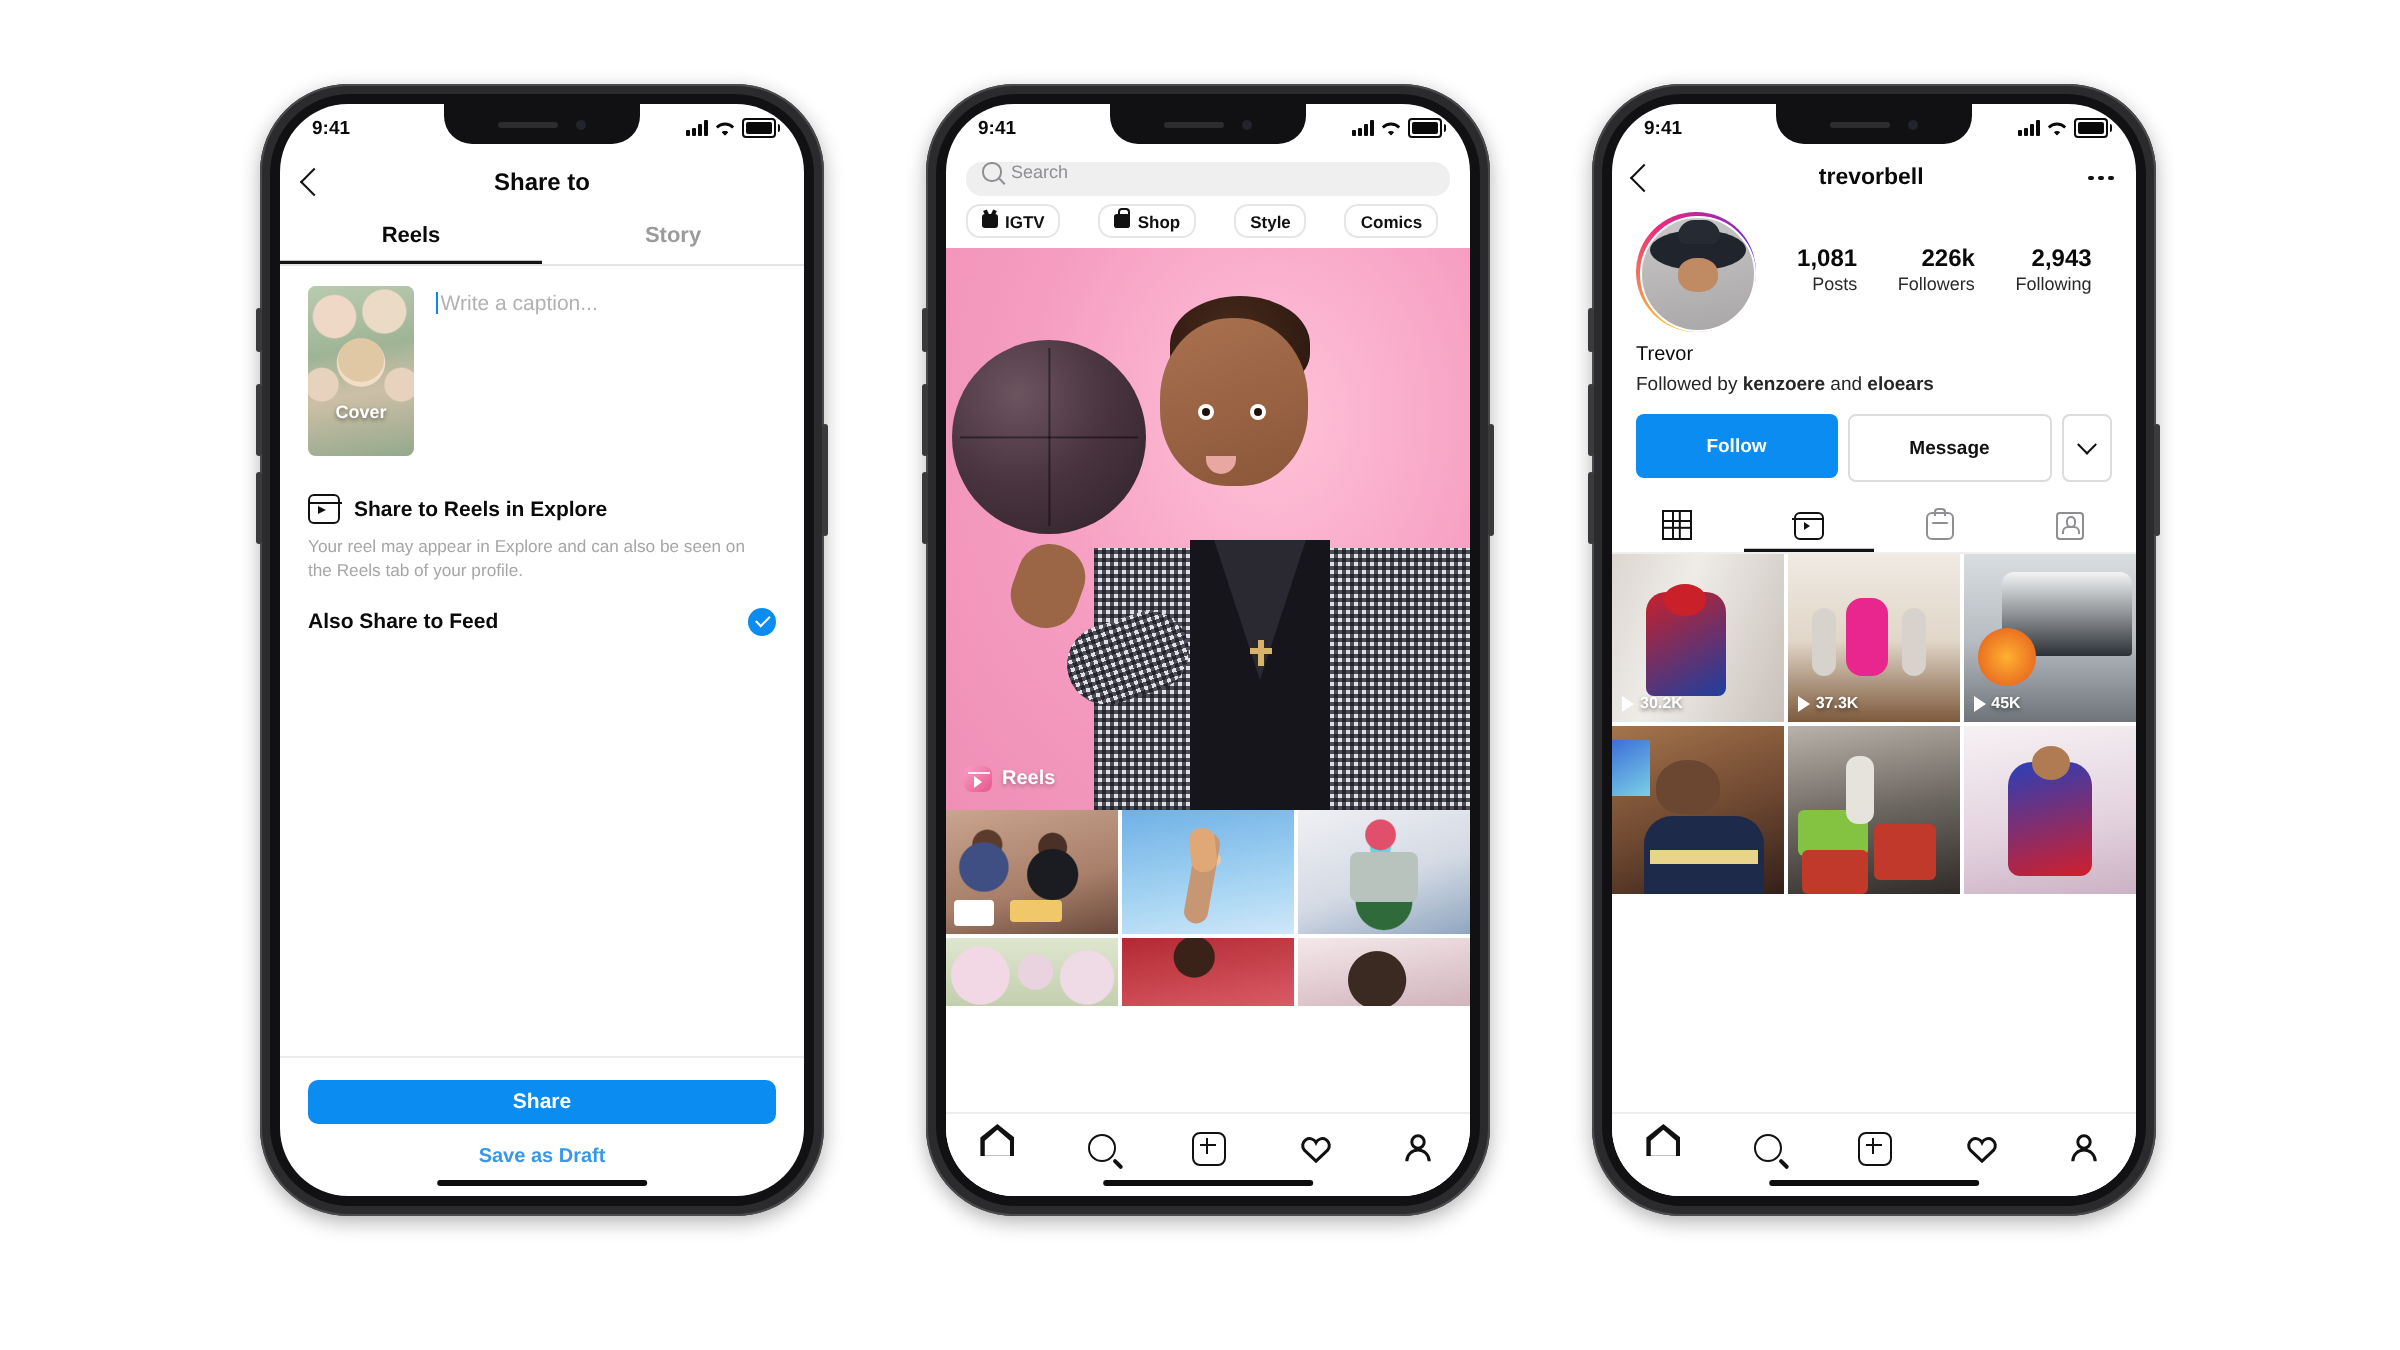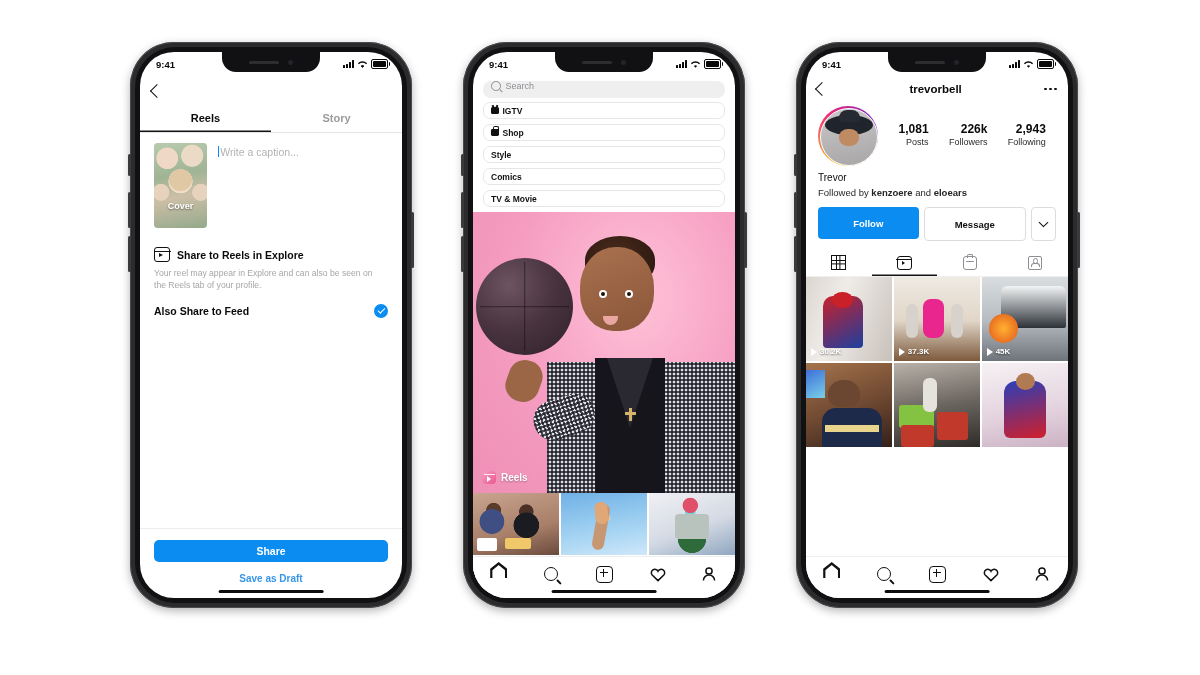--- a/index.html
+++ b/index.html
@@ -76,21 +76,21 @@
   .share-btn{height:22px;border-radius:5px;background:#0a8cf0;color:#fff;font-size:10.5px;font-weight:bold;
     display:flex;align-items:center;justify-content:center;}
   .draft-btn{text-align:center;font-size:10px;font-weight:bold;color:#3897e8;margin-top:11px;}
 
   
   .searchwrap{padding:5px 10px 4px;}
   .searchbox{height:17px;background:#efeff0;border-radius:8px;display:flex;align-items:flex-start;gap:5px;padding:0 8px;}
   .mag{width:7.5px;height:7.5px;border:1.2px solid #8e8e93;border-radius:50%;position:relative;flex:none;}
   .mag::after{content:"";position:absolute;right:-3px;bottom:-2px;width:3.5px;height:1.2px;background:#8e8e93;transform:rotate(45deg);}
   .searchbox span{font-size:9px;color:#8e8e93;}
-  .chips{display:flex;gap:5px;padding:0 10px 5px;overflow:hidden;flex-direction:column;}
+  .chips{display:flex;gap:19px;padding:0 10px 5px;overflow:hidden;}
   .chip{flex:none;height:15px;border:1px solid #e6e6e6;border-radius:7px;background:#fff;
     display:flex;align-items:center;gap:3.5px;padding:0 7px;font-size:8.5px;font-weight:bold;color:#111;}
   .ic-tv{width:8px;height:7px;border-radius:1.6px;background:#111;position:relative;flex:none;}
   .ic-tv::before{content:"";position:absolute;left:1px;top:-2px;width:2px;height:2.5px;background:#111;transform:rotate(-25deg);}
   .ic-tv::after{content:"";position:absolute;right:1px;top:-2px;width:2px;height:2.5px;background:#111;transform:rotate(25deg);}
   .ic-bag{width:8px;height:7px;border-radius:1.4px;background:#111;position:relative;flex:none;}
   .ic-bag::before{content:"";position:absolute;left:2px;top:-2.6px;width:4px;height:3px;border:1.2px solid #111;border-bottom:none;border-radius:2px 2px 0 0;}
   .hero{position:relative;height:281px;overflow:hidden;background:#f6a8c6;}
   .hero .bg{position:absolute;inset:0;background:radial-gradient(ellipse at 62% 30%,#ffc2d8 0%,#f59cc0 55%,#ef8fb6 100%);}
   .ball{position:absolute;left:3px;top:46px;width:97px;height:97px;border-radius:50%;
@@ -228,20 +228,21 @@
           <svg width="11" height="9" viewBox="0 0 11 9">
               <path d="M5.5 7.8 3.9 6.1a2.3 2.3 0 0 1 3.2 0zM1.9 4.2a5.1 5.1 0 0 1 7.2 0l1-1a6.5 6.5 0 0 0-9.2 0z" fill="#0a0a0a"></path>
               <path d="M5.5 7.8 3.9 6.1a2.3 2.3 0 0 1 3.2 0z" fill="#0a0a0a"></path>
             </svg>
           <span class="batt"></span>
         </span>
       </div>
 
       <div class="p1-nav">
         <span class="chev-l"></span>
+        <span class="title">Share to</span>
       </div>
 
       <div class="p1-tabs">
         <div class="p1-tab active">Reels</div>
         <div class="p1-tab">Story</div>
       </div>
 
       <div class="p1-body">
         <div class="caprow">
           <div class="cover">

